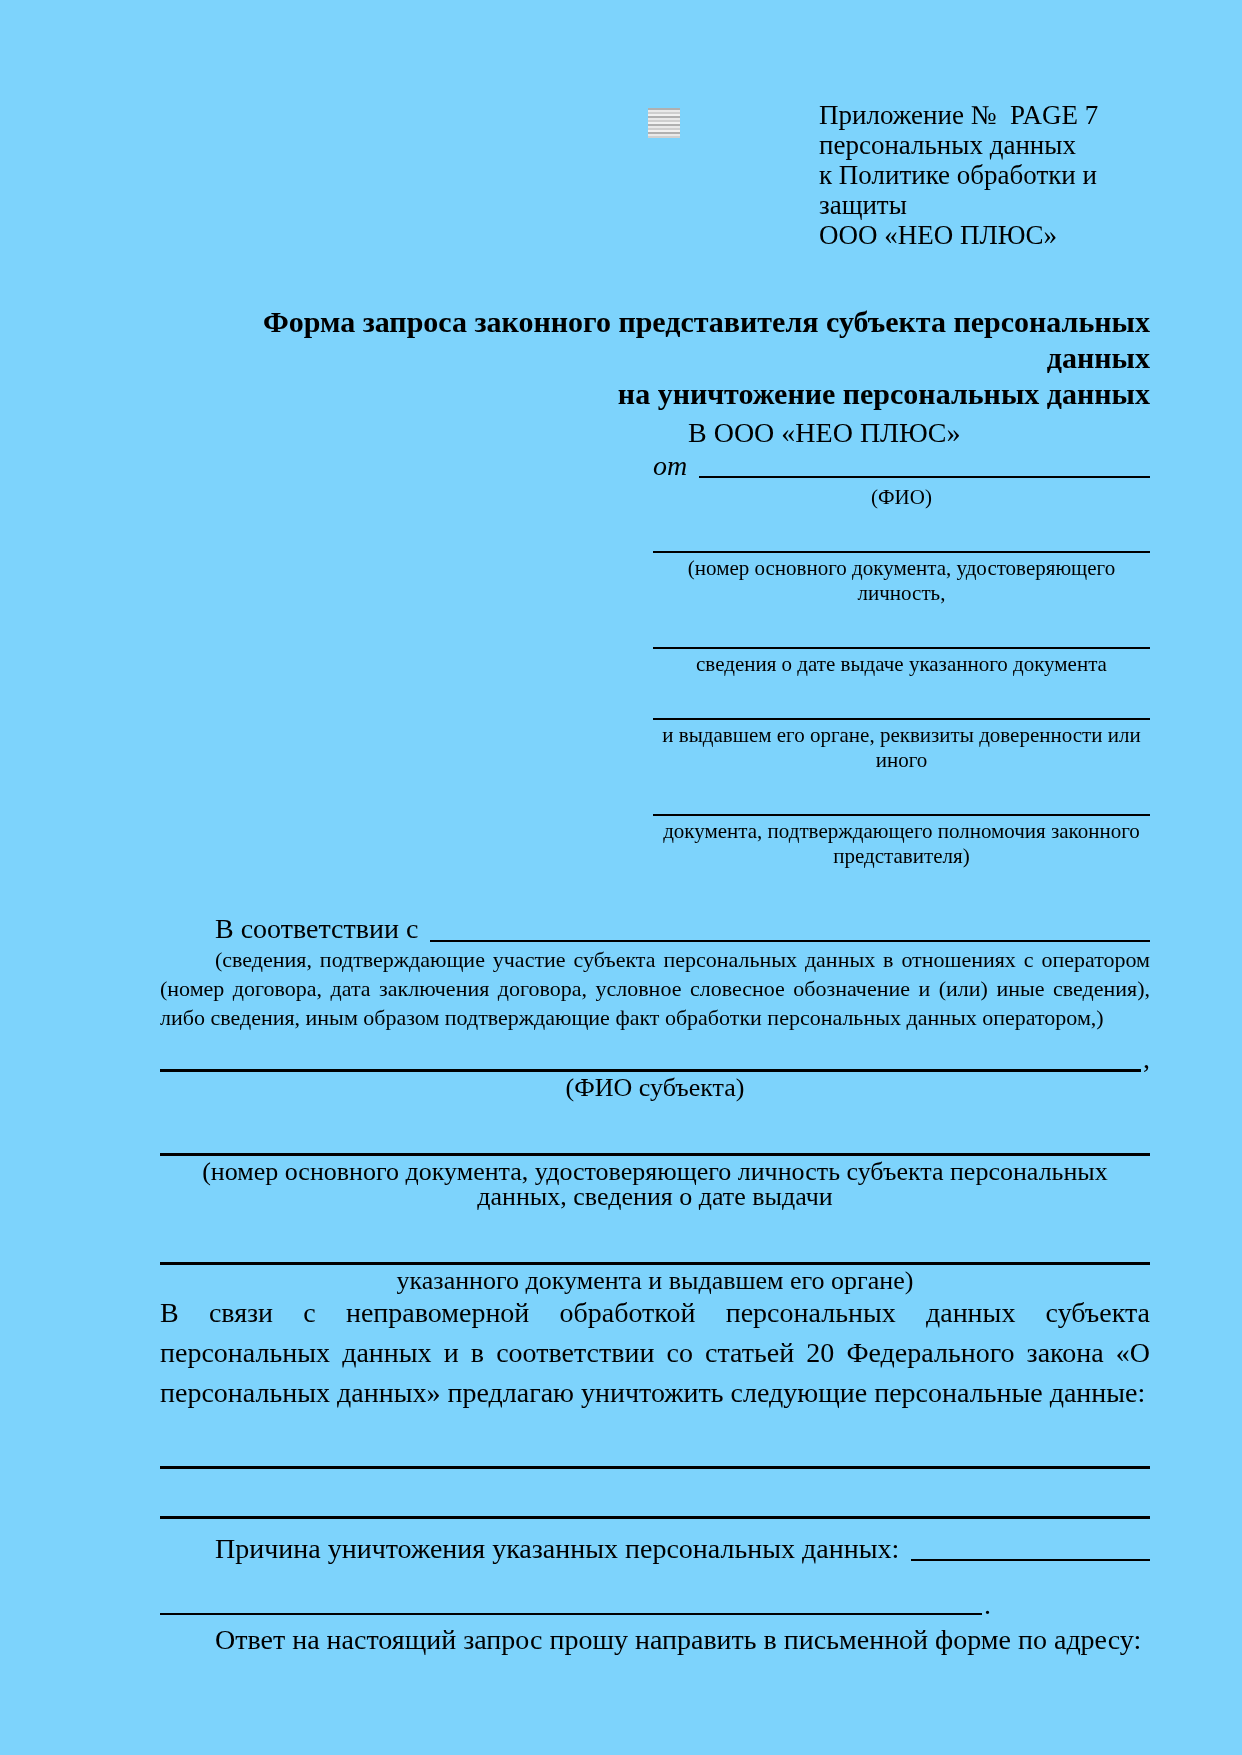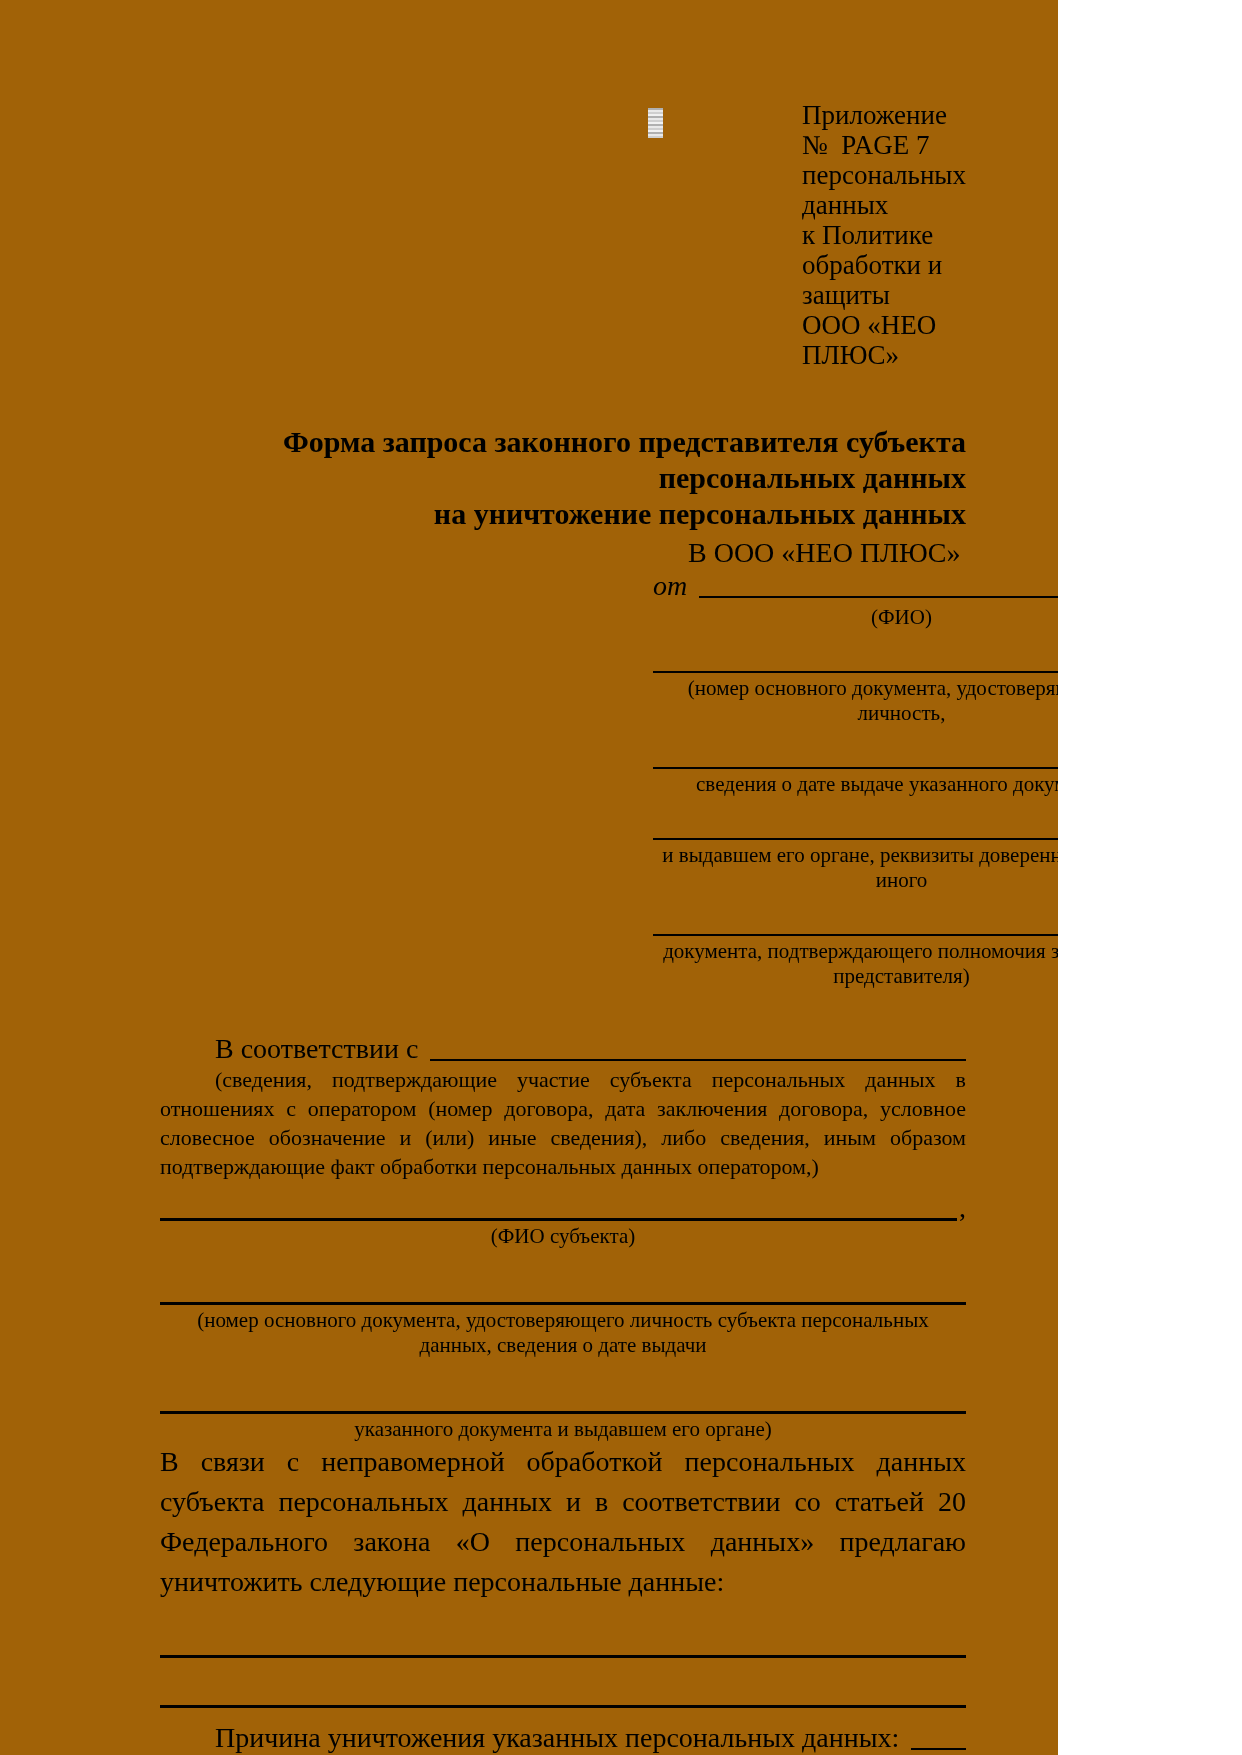--- a/index.html
+++ b/index.html
@@ -1,20 +1,20 @@
 <!DOCTYPE html>
 <html><head>
 <meta charset="utf-8">
 <style>
   * { margin:0; padding:0; box-sizing:border-box; }
   html,body { background:#ffffff; }
   .page {
     position:relative;
-    width:1058px; height:1755px;
-    background:#a16207; color:#000;
+    width:1242px; height:1755px;
+    background:#7dd3fc; color:#000;
     font-family:"Liberation Serif", serif;
     font-size:28px;
     padding:100px 92px 4px 160px;
     overflow:hidden;
   }
   .keep-sp { white-space:pre-wrap; }
 
   
   .header-row { display:flex; align-items:flex-start; }
   .field-icon {
@@ -30,28 +30,28 @@
   .addressee { margin-left:493px; width:497px; margin-top:4px; }
   .addr-to { font-size:28px; line-height:34px;margin-left:35px; }
   .flex-row { display:flex; align-items:flex-start;font-style:italic; }
   .flex-row .label { white-space:nowrap; padding-right:12px; line-height:32px; }
   .bl { display:inline-block; border-bottom:2px solid #000; height:28px; margin-bottom:3px; }
   .grow { flex:1; }
   .addr-caption { font-size:21px; line-height:25px; text-align:center; margin-top:3px; margin-bottom:17px; }
   .addr-rule { border-bottom:2px solid #000; height:26px; }
 
   
-  .accordance-row { display:flex; margin-top:44px; }
+  .accordance-row { display:flex; align-items:flex-end; margin-top:44px; }
   .accordance-row .label { white-space:nowrap; padding-left:55px; padding-right:12px; line-height:32px; }
   .fine-print { font-size:22px; line-height:29px; text-align:justify; text-indent:55px; }
   .par { font-size:28px; line-height:40px; text-align:justify; }
   .rule-row { display:flex; align-items:flex-end; margin-top:14px; }
   .rule-row .rule { flex:1; border-bottom:3px solid #000; height:24px; }
   .tail-char { line-height:26px; padding-left:2px; }
-  .body-caption { font-size:21px; line-height:25px; text-align:center; margin-top:3px; }
+  .body-caption { font-size:26px; line-height:25px; text-align:center; margin-top:3px; }
   .gap-rule-1 { margin-top:32px; }
   .gap-rule-2 { margin-top:26px; }
   .reason-row { display:flex; align-items:flex-start; margin-top:14px; }
   .reason-row .label { white-space:nowrap; padding-left:55px; padding-right:12px; line-height:32px; }
   .period-row { display:flex; align-items:flex-end; margin-top:22px; }
   .reply1 { text-indent:55px; margin-top:4px; line-height:36px; }
 </style>
 </head>
 <body>
 

